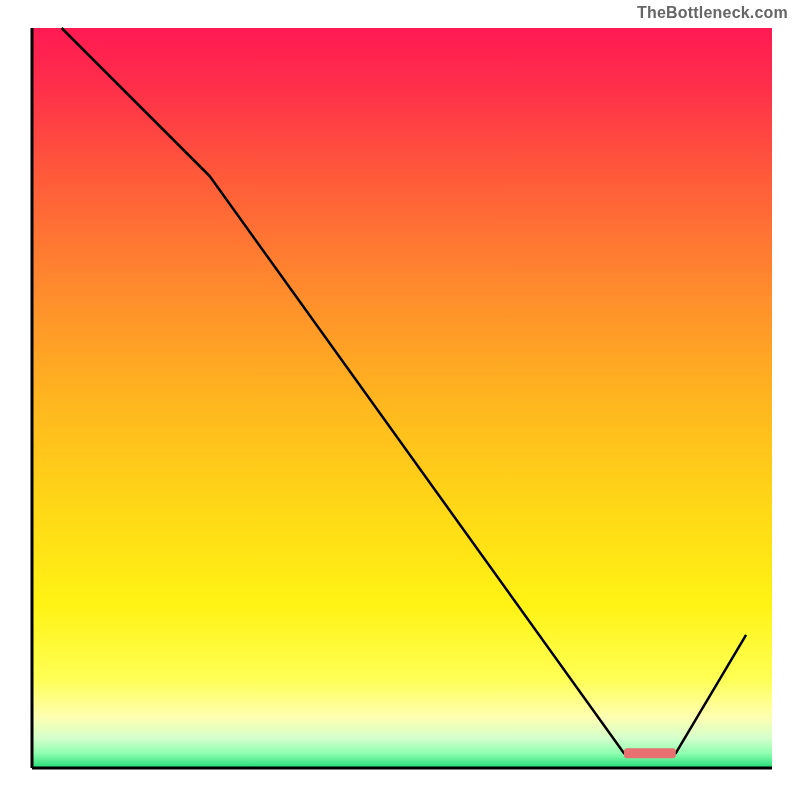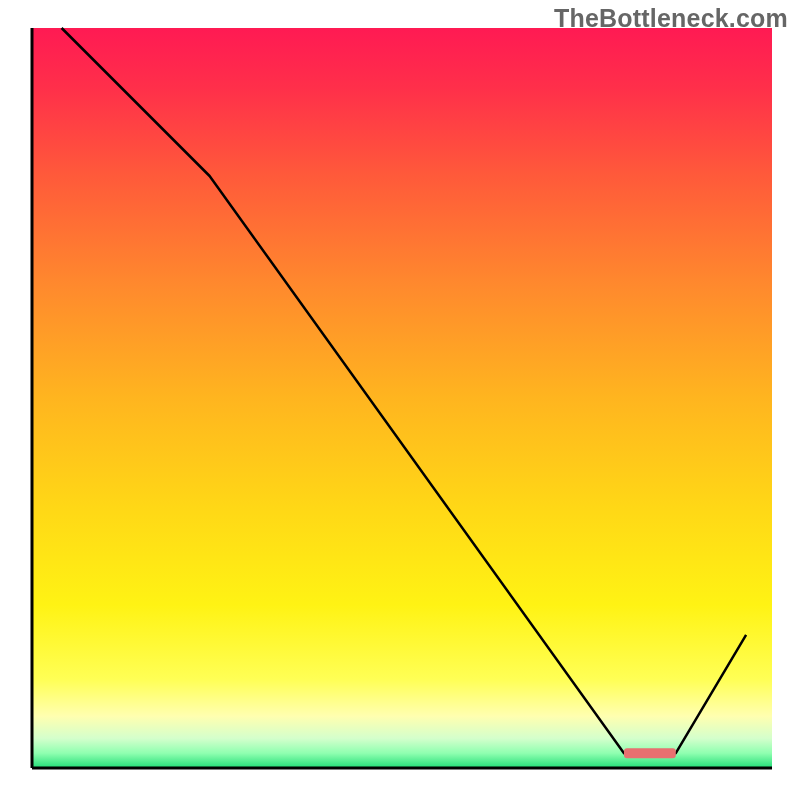--- a/index.html
+++ b/index.html
@@ -12,21 +12,21 @@
   }
   .container {
     position: relative;
     width: 800px;
     height: 800px;
   }
   .watermark {
     position: absolute;
     top: 4px;
     right: 12px;
-    font-size: 25px;
+    font-size: 16px;
     font-weight: 600;
     color: #666666;
     letter-spacing: 0.2px;
   }
   svg.chart {
     position: absolute;
     top: 0;
     left: 0;
     width: 800px;
     height: 800px;

